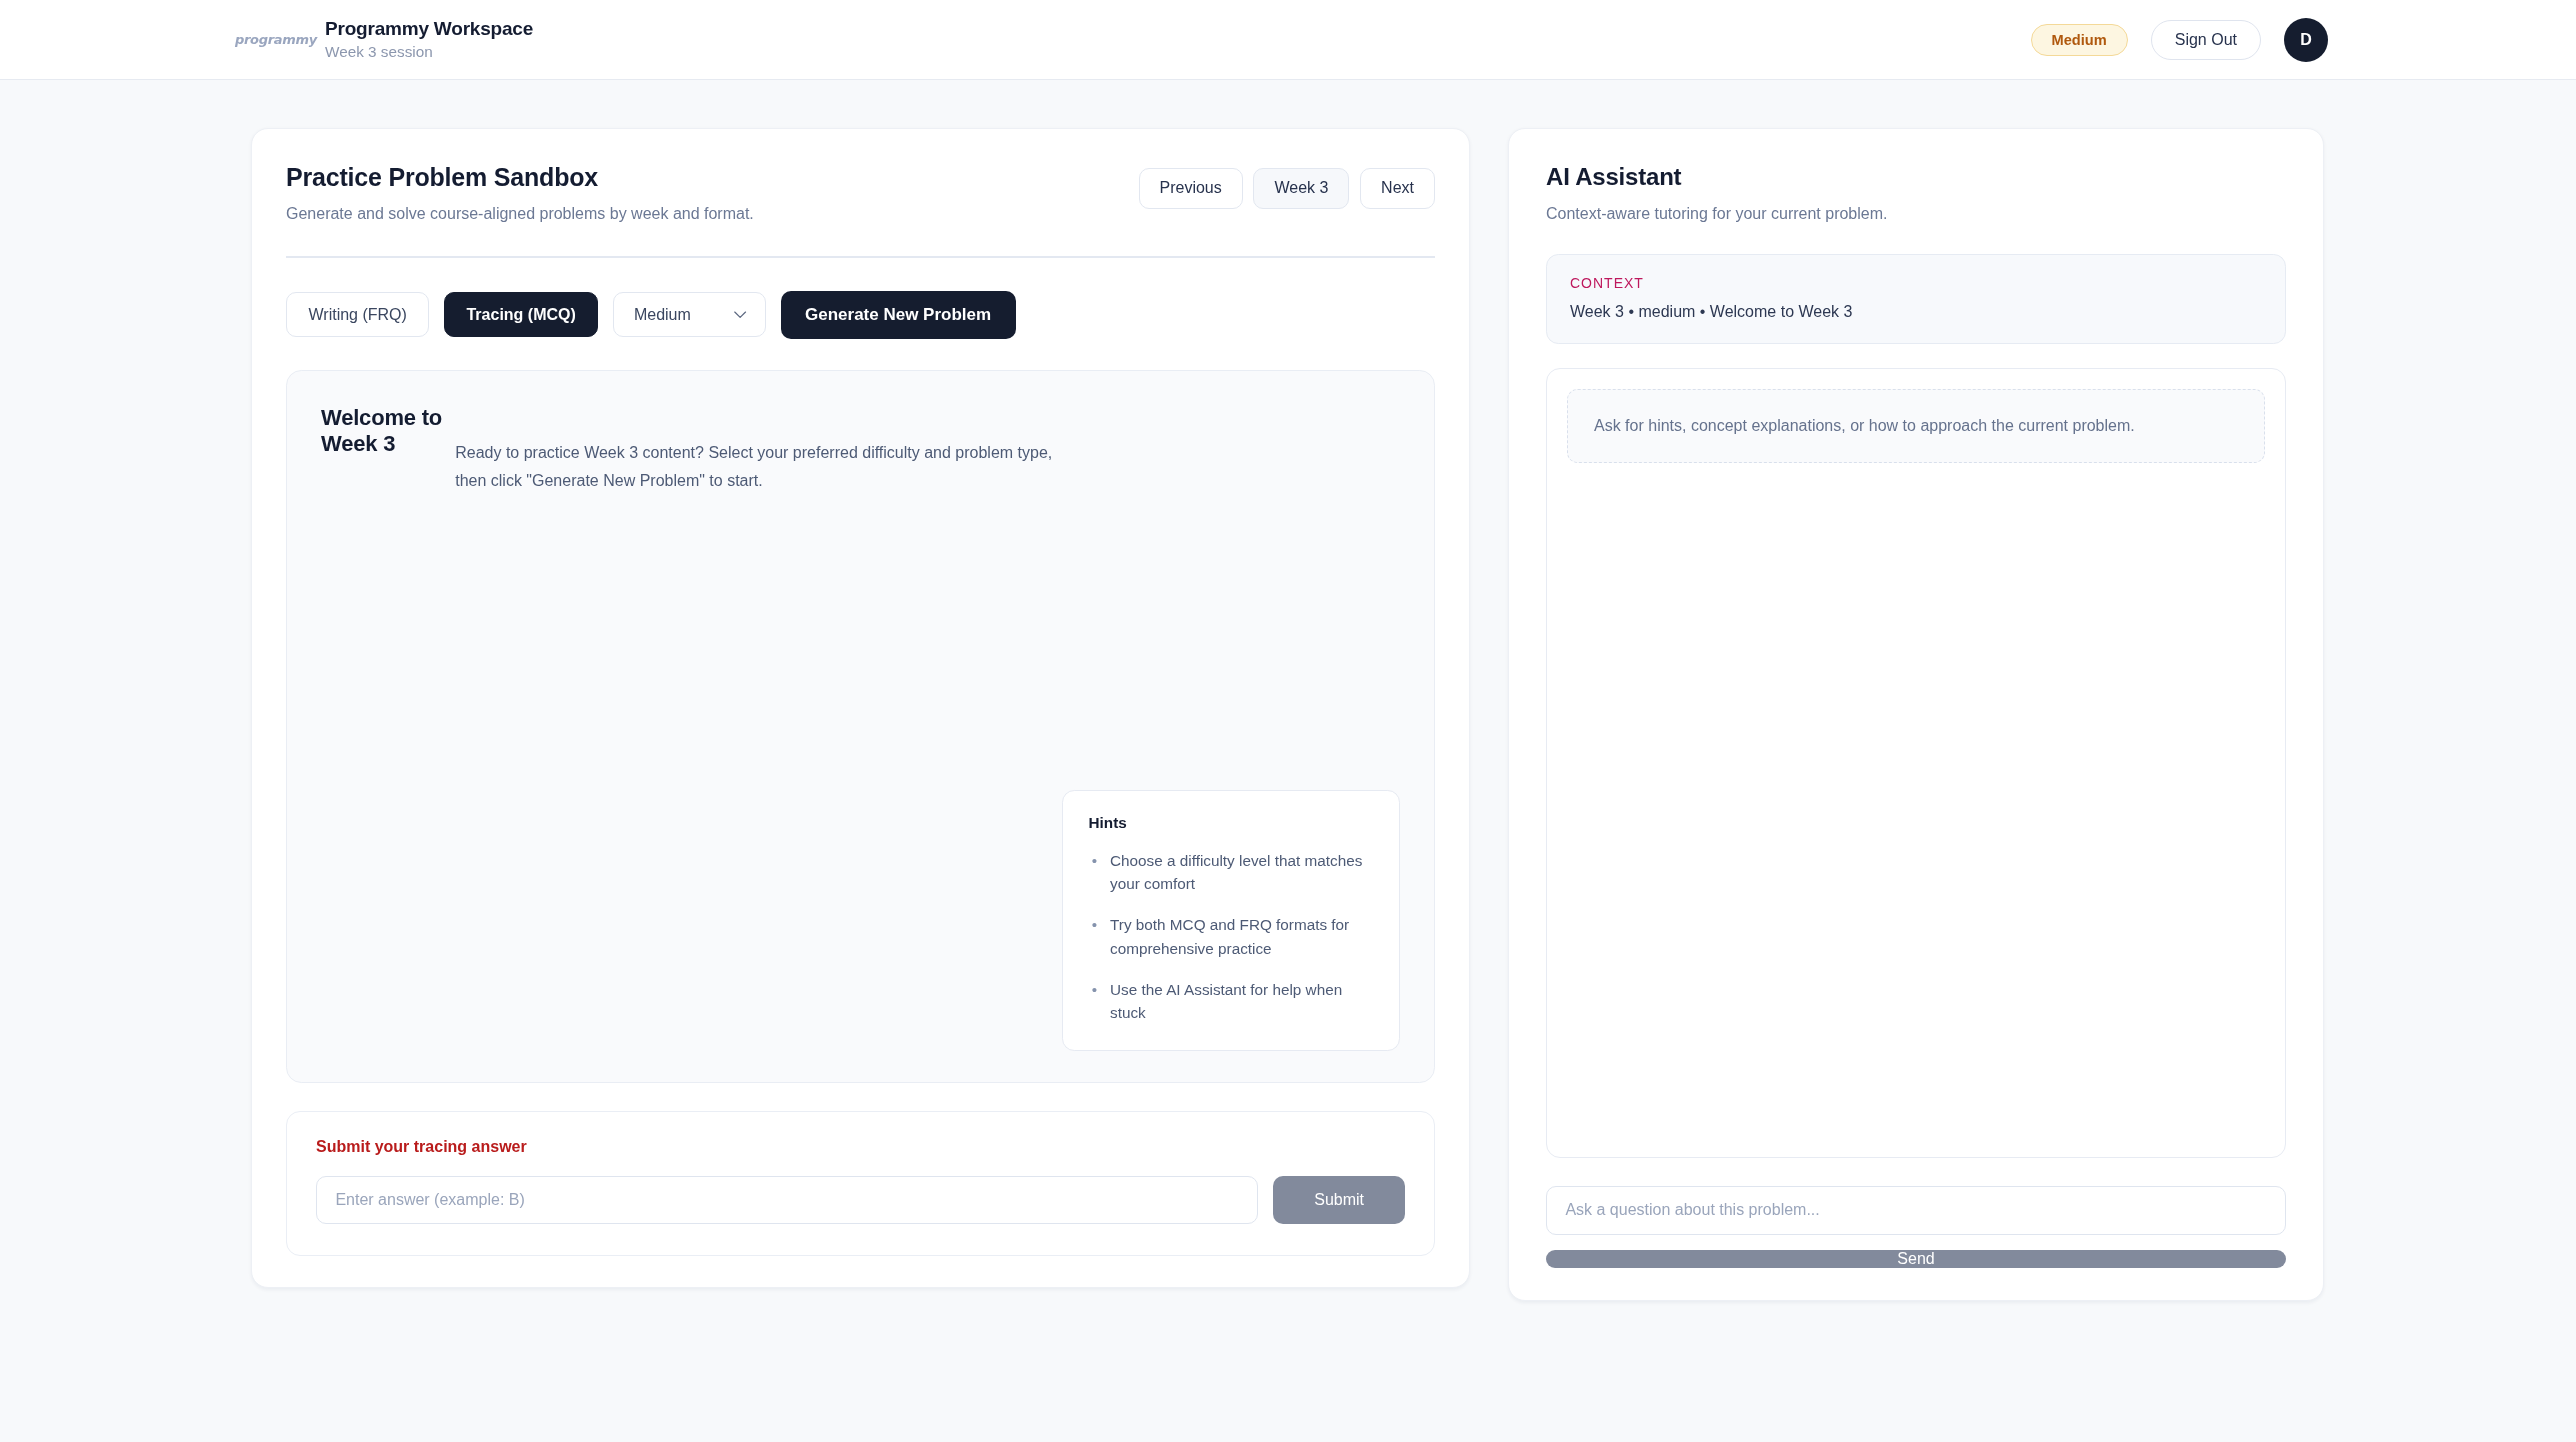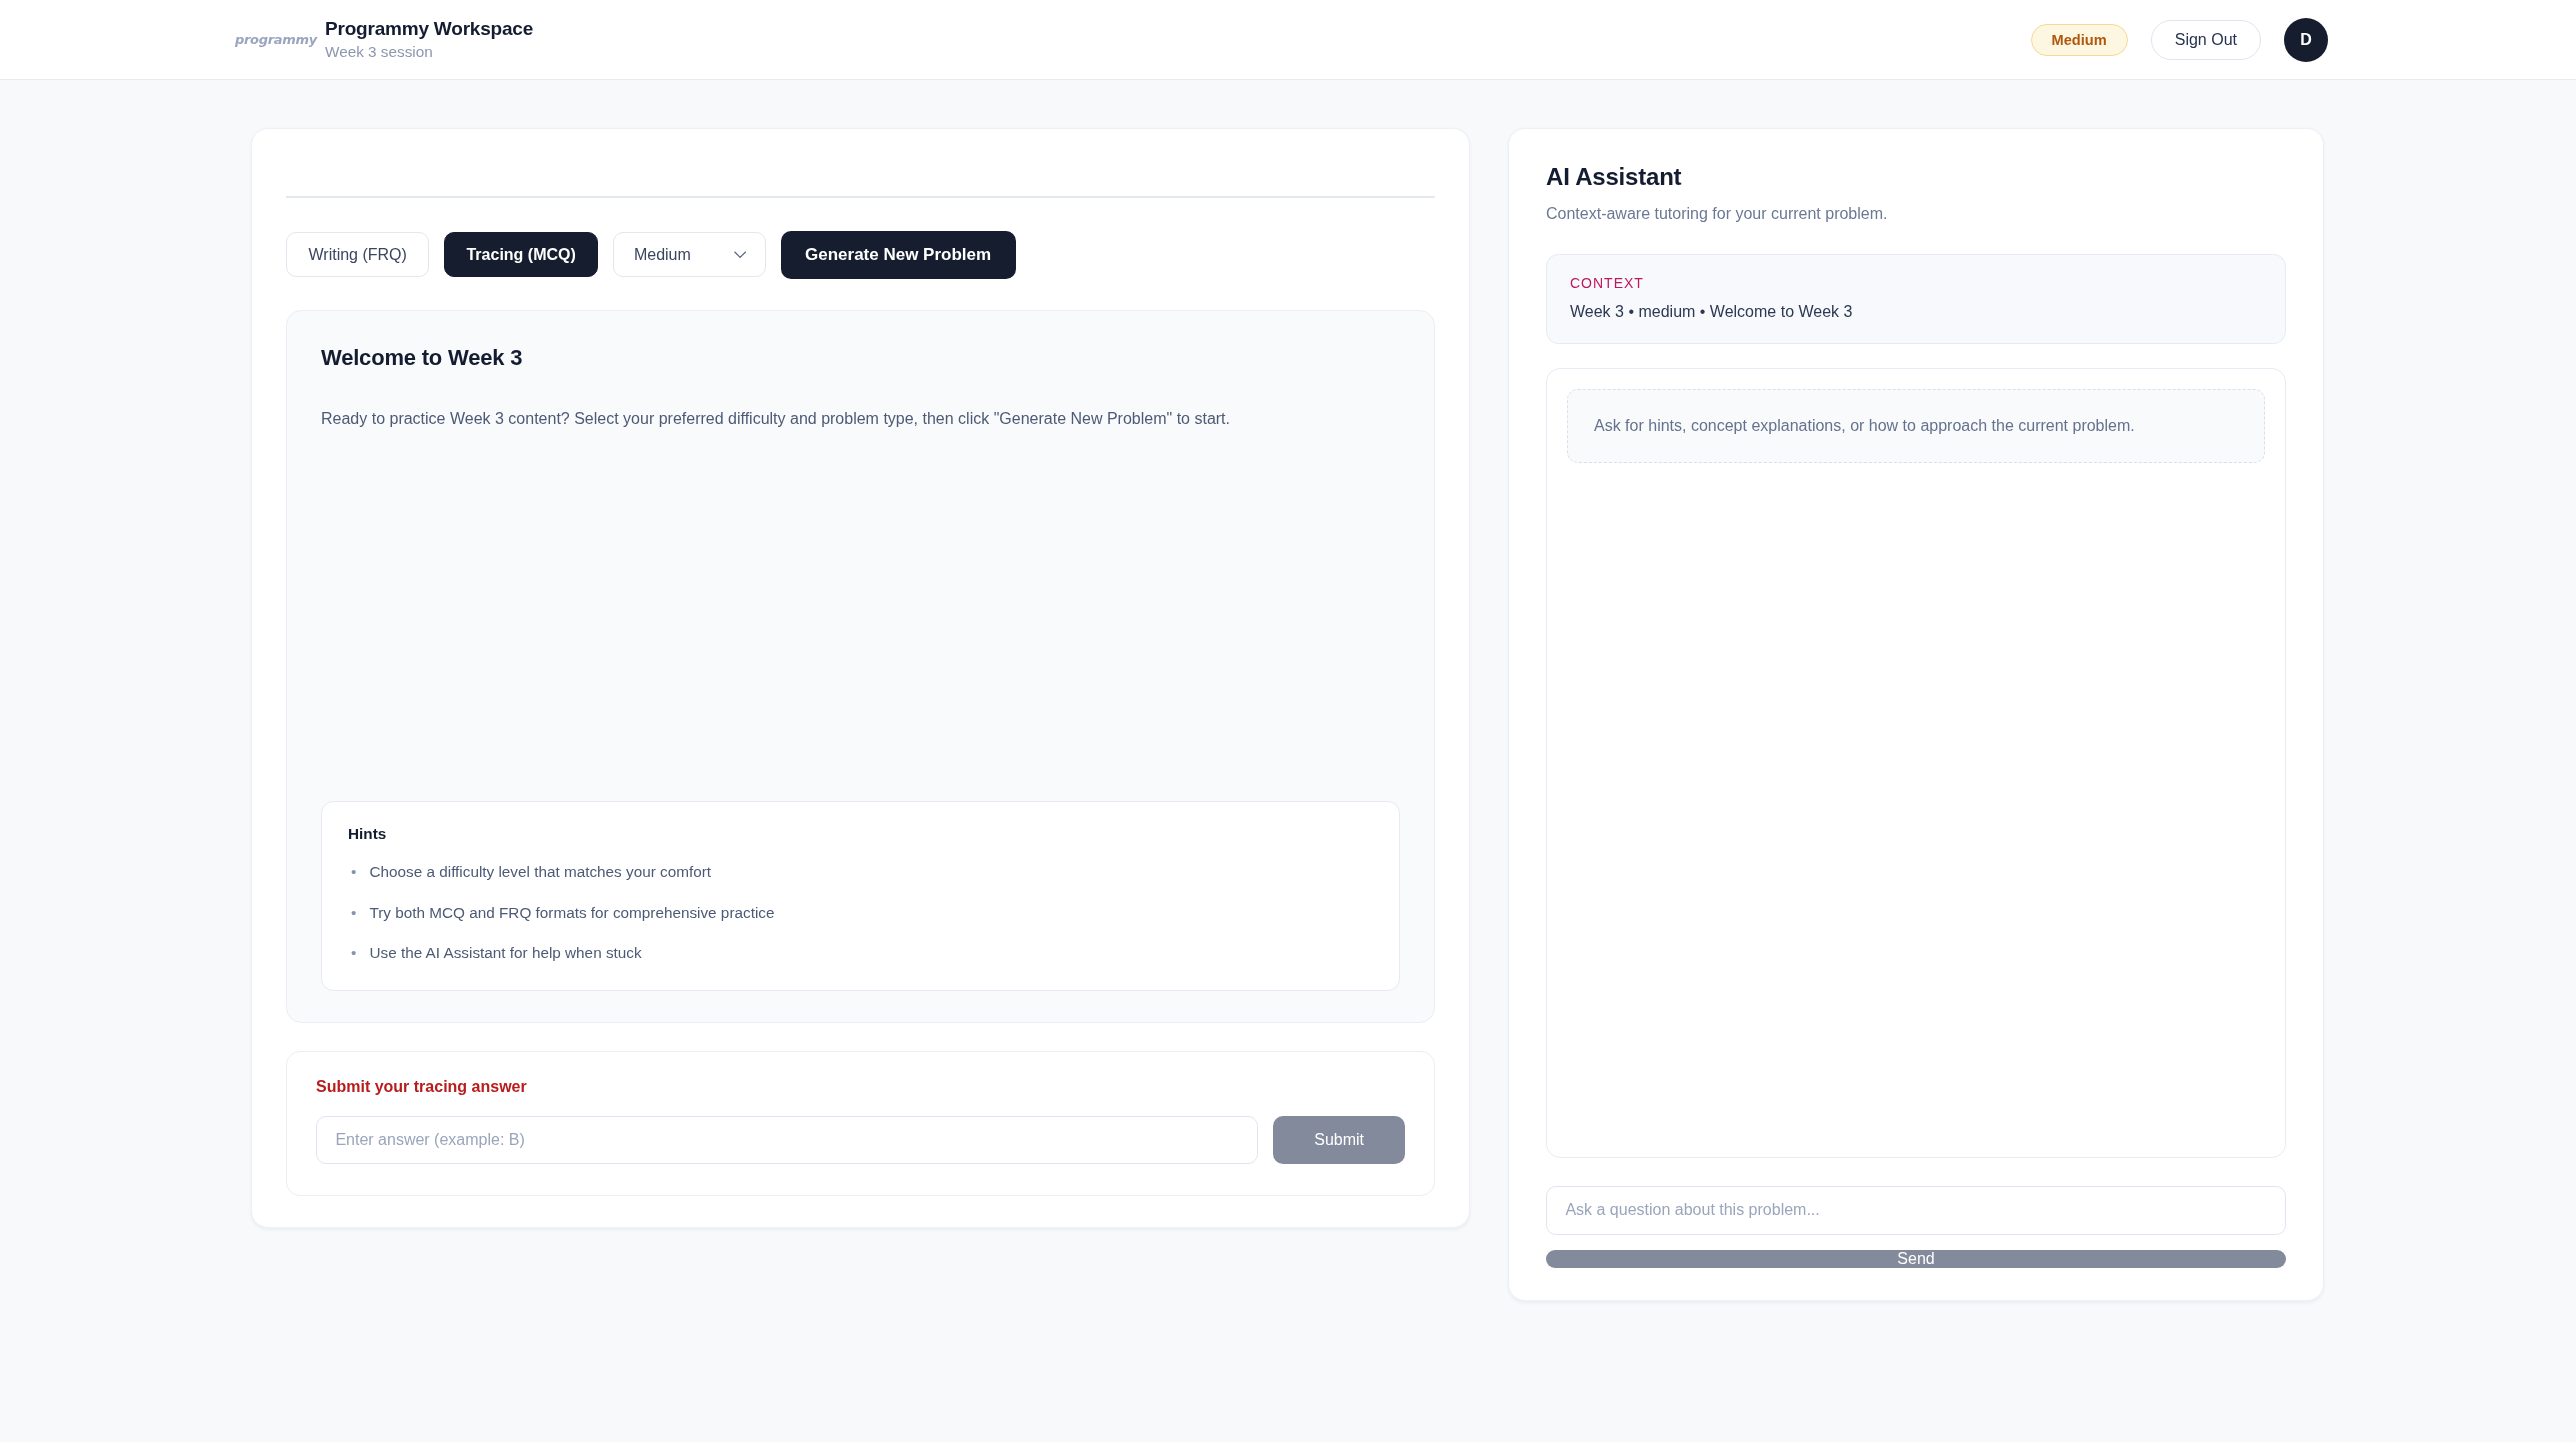--- a/index.html
+++ b/index.html
@@ -205,21 +205,21 @@
 
   
   .problem-card {
     margin-top: 31px;
     background: #f9fafc;
     border: 1.5px solid #e9edf4;
     border-radius: 15.3px;
     padding: 34px 34px 31px 34px;
     height: 713px;
     display: flex;
-    flex-direction: column;
+    flex-direction: row;
   }
   .problem-title {
     font-size: 22px;
     font-weight: 700;
     color: #141c31;
     letter-spacing: -0.2px;
   }
   .problem-body {
     margin-top: 34px;
     font-size: 16px;
@@ -388,20 +388,31 @@
     <div class="badge-difficulty">Medium</div>
     <button class="btn-signout">Sign Out</button>
     <div class="avatar">D</div>
   </div>
 </div>
 
 <div class="workspace">
 
   <div class="card panel-sandbox">
 
+    <div class="panel-head">
+      <div>
+        <div class="panel-title">Practice Problem Sandbox</div>
+        <div class="panel-sub">Generate and solve course-aligned problems by week and format.</div>
+      </div>
+      <div class="week-nav">
+        <button class="week-btn">Previous</button>
+        <button class="week-btn current">Week 3</button>
+        <button class="week-btn">Next</button>
+      </div>
+    </div>
 
     <div class="rule"></div>
 
     <div class="toolbar">
       <button class="fmt-btn">Writing (FRQ)</button>
       <button class="fmt-btn active">Tracing (MCQ)</button>
       <div class="difficulty-select">
         <span>Medium</span>
         <svg class="chev" viewBox="0 0 16 9">
           <path d="M1 1 L8 8 L15 1" fill="none" stroke="#5c6880" stroke-width="1.6" stroke-linecap="round" stroke-linejoin="round"></path>

